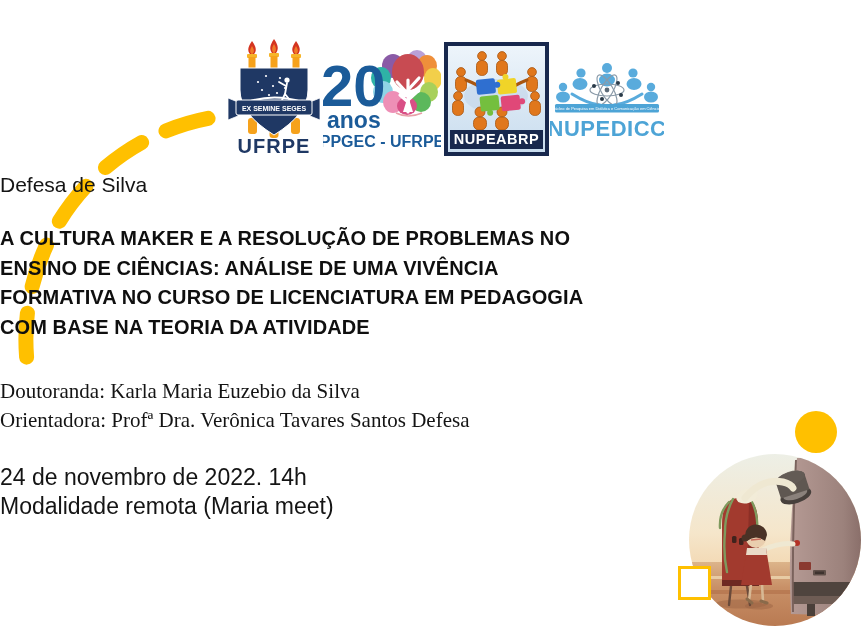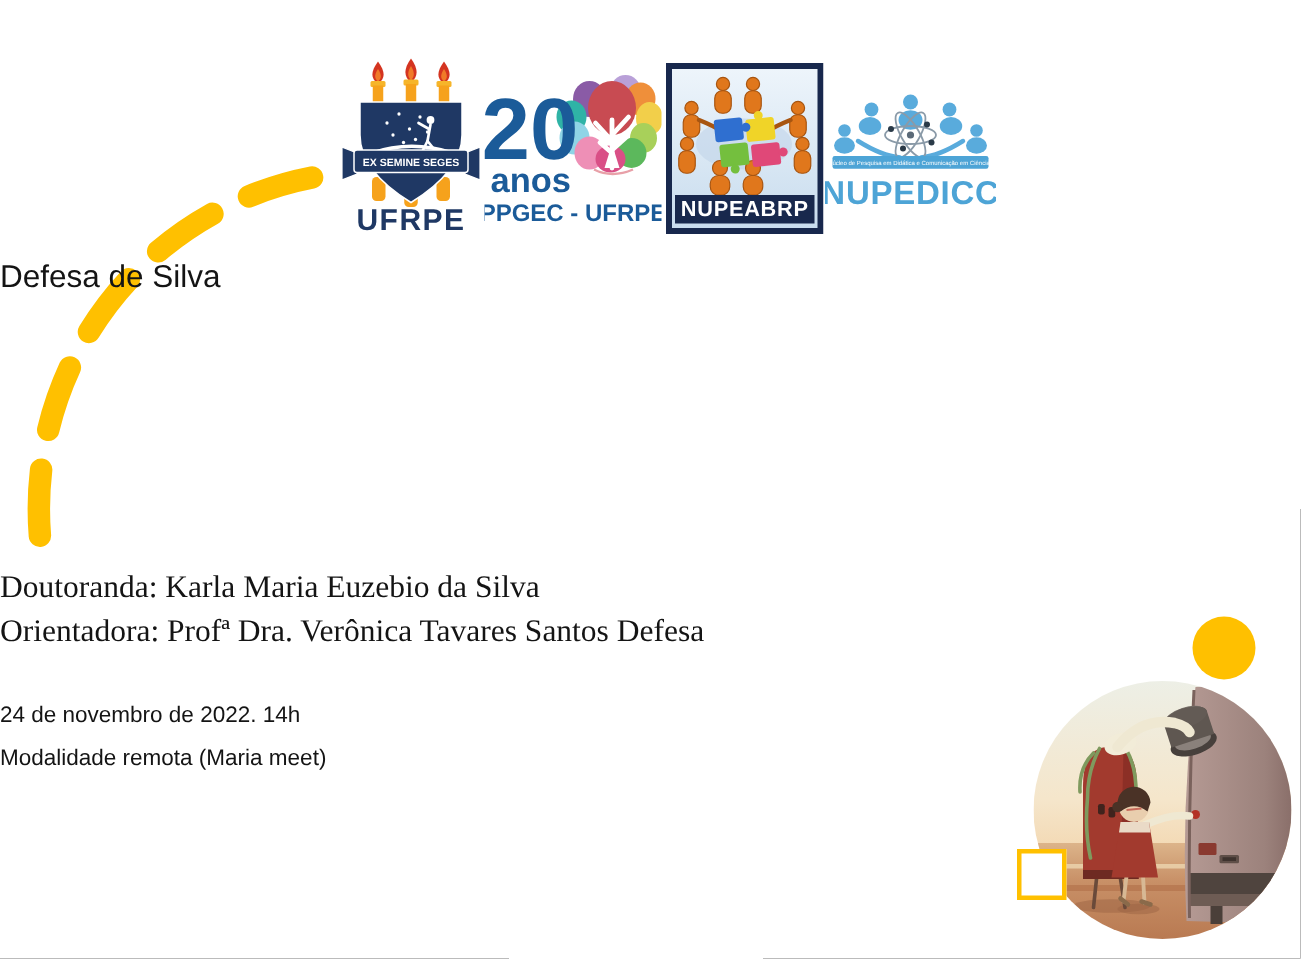--- a/index.html
+++ b/index.html
@@ -4,21 +4,21 @@
 <style>
   html,body{margin:0;padding:0;background:#888;}
   .slide{
     position:relative;width:867px;height:639px;background:#ffffff;overflow:hidden;
     font-family:"Liberation Sans",sans-serif;color:#111;margin:0 auto;
   }
   .abs{position:absolute;}
   .event-label{position:absolute;left:0;right:0;top:170px;font-size:21px;line-height:29px;color:#141414;}
   .thesis-title{position:absolute;left:0;right:0;top:224px;font-size:20px;font-weight:700;line-height:29.5px;color:#0f0f0f;letter-spacing:0.1px;}
   .people-block{position:absolute;left:0;right:0;top:377px;font-size:21px;line-height:29px;color:#141414;font-family:Liberation Serif, serif;}
-  .when-block{position:absolute;left:0;right:0;top:463px;font-size:15px;line-height:28.5px;color:#141414;}
+  .when-block{position:absolute;left:0;right:0;top:463px;font-size:23px;line-height:28.5px;color:#141414;}
   .yellow-dot{position:absolute;left:795px;top:411px;width:42px;height:42px;border-radius:50%;background:#ffc000;}
   .yellow-square{position:absolute;left:678px;top:566px;width:27px;height:28px;background:#ffffff;border:3px solid #ffc000;z-index:5;}
   .illus{position:absolute;left:689px;top:454px;z-index:2;}
   svg text{font-family:"Liberation Sans",sans-serif;}
 </style>
 </head>
 <body>
 
 <div class="slide">
 
@@ -189,20 +189,26 @@
       <circle cx="52" cy="39" r="2" fill="#2a3a48"></circle>
         <circle cx="71" cy="35" r="2" fill="#2a3a48"></circle>
     </g>
     <rect x="5" y="44" width="104" height="8.5" rx="1.5" fill="#4da4d6"></rect>
     <text x="57" y="50.2" text-anchor="middle" font-size="4" fill="#ffffff">Núcleo de Pesquisa em Didática e Comunicação em Ciências</text>
     <text x="57" y="76" text-anchor="middle" font-size="22" font-weight="bold" fill="#4da4d6" letter-spacing="0.5">NUPEDICC</text>
   </svg>
 
   <div class="event-label">Defesa de Silva</div>
 
+  <div class="thesis-title">
+    <div>A CULTURA MAKER E A RESOLUÇÃO DE PROBLEMAS NO</div>
+    <div>ENSINO DE CIÊNCIAS: ANÁLISE DE UMA VIVÊNCIA</div>
+    <div>FORMATIVA NO CURSO DE LICENCIATURA EM PEDAGOGIA</div>
+    <div>COM BASE NA TEORIA DA ATIVIDADE</div>
+  </div>
 
   <div class="people-block">
     <div>Doutoranda: Karla Maria Euzebio da Silva</div>
     <div>Orientadora: Profª Dra. Verônica Tavares Santos Defesa</div>
   </div>
 
   <div class="when-block">
     <div>24 de novembro de 2022. 14h</div>
     <div>Modalidade remota (Maria meet)</div>
   </div>

